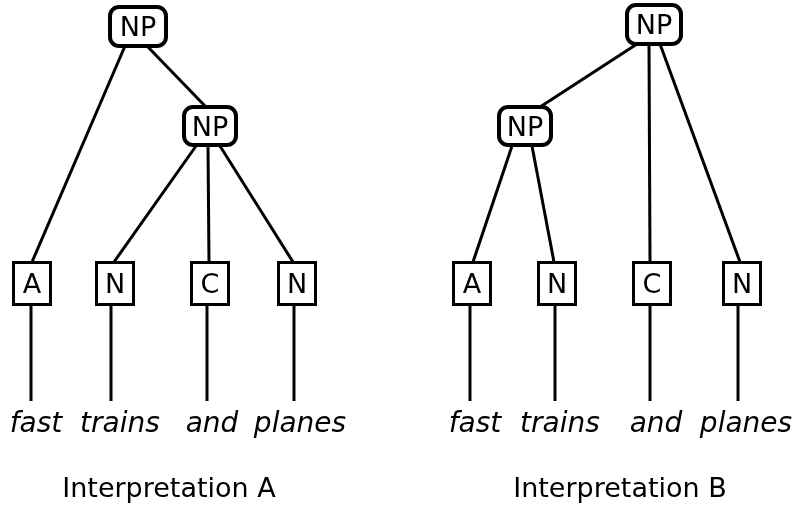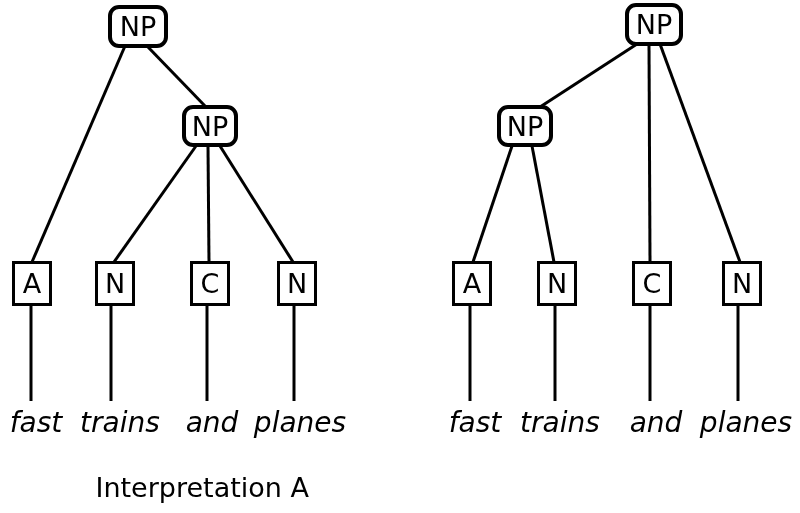--- a/index.html
+++ b/index.html
@@ -43,21 +43,21 @@
     width: 120px;
     text-align: center;
     font-style: italic;
     font-size: 28px;
     color: #000000;
     line-height: 1;
   }
   .caption {
     position: absolute;
     width: 280px;
-    text-align: right;
+    text-align: center;
     font-size: 27px;
     color: #000000;
     line-height: 1;
   }
 </style>
 </head>
 <body>
 
 <div class="canvas">
 
@@ -141,14 +141,15 @@
   </div>
   <div class="node" style="left:722px; top:261px; width:40px; height:45px;">
     <span>N</span>
   </div>
 
   <div class="word" style="left:415px; top:409px;">fast</div>
   <div class="word" style="left:500px; top:409px;">trains</div>
   <div class="word" style="left:596px; top:409px;">and</div>
   <div class="word" style="left:686px; top:409px;">planes</div>
 
+  <div class="caption" style="left:480px; top:474px;">Interpretation B</div>
 
 </div>
 
 </body></html>

